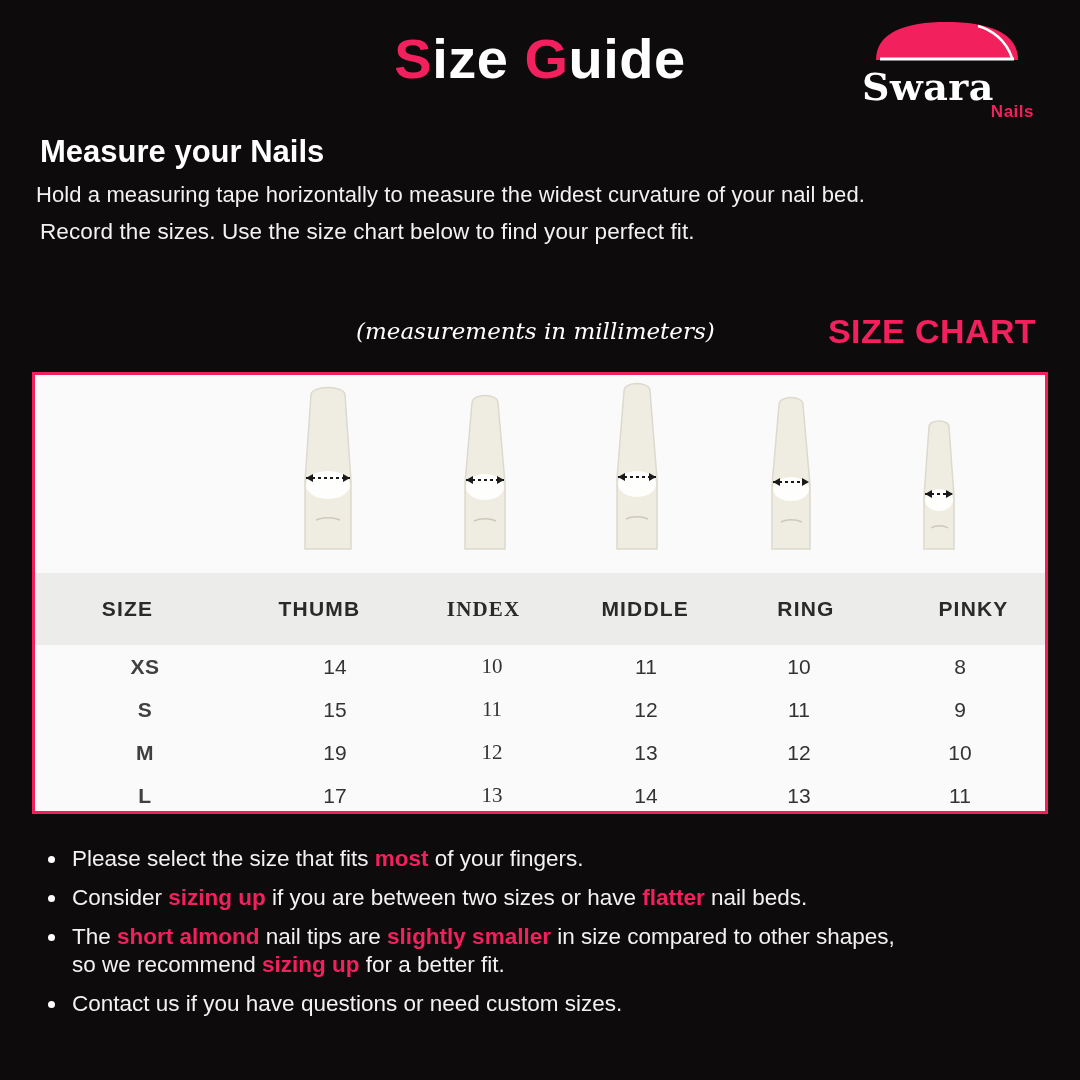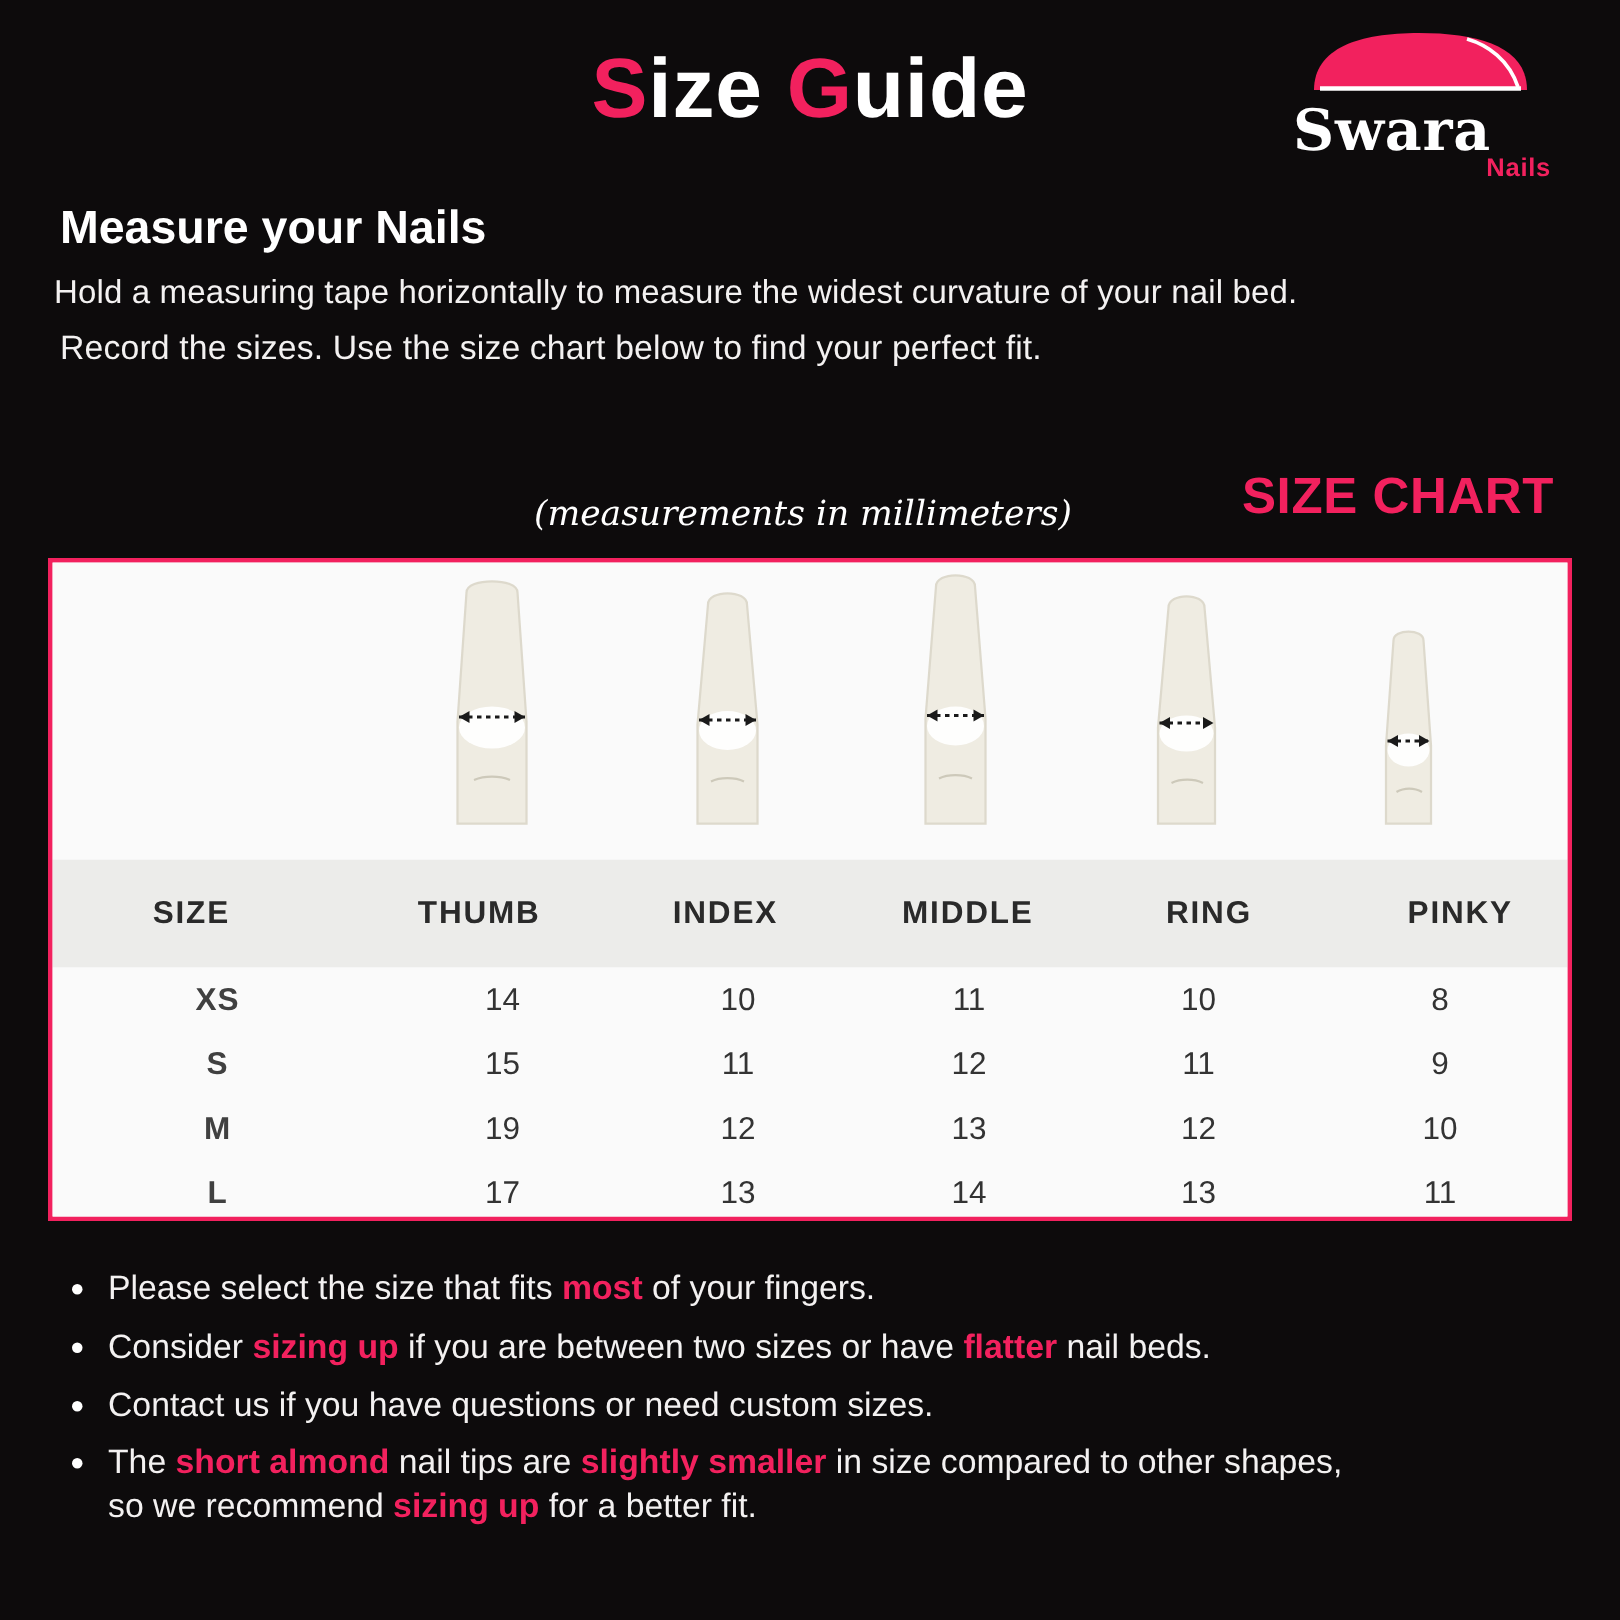--- a/index.html
+++ b/index.html
@@ -40,21 +40,21 @@
   .measure-line1 {
     position: absolute; left: 36px; top: 182px;
     font-size: 22px; color: #f3f1f1; letter-spacing: 0.1px;
   }
   .measure-line2 {
     position: absolute; left: 40px; top: 219px;
     font-size: 22.5px; color: #f3f1f1; letter-spacing: 0.1px;
   }
 
   .mm-note {
-    position: absolute; left: 356px; top: 330px;
+    position: absolute; left: 356px; top: 318px;
     font-family: "DejaVu Serif", serif; font-style: italic;
     font-size: 23px; color: #ffffff;
   }
   .size-chart-label {
     position: absolute; right: 44px; top: 312px;
     font-size: 34px; font-weight: bold; color: #f2215e; letter-spacing: 0.4px;
   }
 
   
   .chart {
@@ -79,21 +79,21 @@
     font-size: 21px; font-weight: bold; color: #2a2a2a; text-align: center;
     letter-spacing: 1.2px;
   }
   .body-rows { background: #fafafa; }
   .row { display: flex; align-items: center; height: 43px; }
   .row div { text-align: center; font-size: 21px; color: #333333; }
   .row .sz { font-weight: bold; color: #404040; letter-spacing: 0.6px; }
 
   .c0 { width: 220px; }
   .c1 { width: 160px; }
-  .c2 { width: 154px; }
+  .c2 { width: 154px; font-family: Liberation Serif, serif; }
   .c3 { width: 154px; }
   .c4 { width: 152px; }
   .c5 { width: 170px; }
 
   
   .notes { position: absolute; left: 40px; top: 845px; width: 1000px; }
   .note {
     position: relative;
     padding-left: 32px;
     margin-bottom: 10px;
@@ -252,21 +252,21 @@
     <div class="note">
       <span class="bullet"></span>
       <span class="note-text"><span>Please select the size that fits </span><b>most</b><span> of your fingers.</span></span>
     </div>
     <div class="note">
       <span class="bullet"></span>
       <span class="note-text"><span>Consider </span><b>sizing up</b><span> if you are between two sizes or have </span><b>flatter</b><span> nail beds.</span></span>
     </div>
     <div class="note">
       <span class="bullet"></span>
+      <span class="note-text"><span>The </span><b>short almond</b><span> nail tips are </span><b>slightly smaller</b><span> in size compared to other shapes,</span><span></span><br><span> so we recommend </span><b>sizing up</b><span> for a better fit.</span></span>
+    </div>
+    <div class="note">
+      <span class="bullet"></span>
       <span class="note-text"><span>Contact us if you have questions or need custom sizes.</span></span>
     </div>
-    <div class="note">
-      <span class="bullet"></span>
-      <span class="note-text"><span>The </span><b>short almond</b><span> nail tips are </span><b>slightly smaller</b><span> in size compared to other shapes,</span><span></span><br><span> so we recommend </span><b>sizing up</b><span> for a better fit.</span></span>
-    </div>
   </div>
 
 </div>
 
 </body></html>

